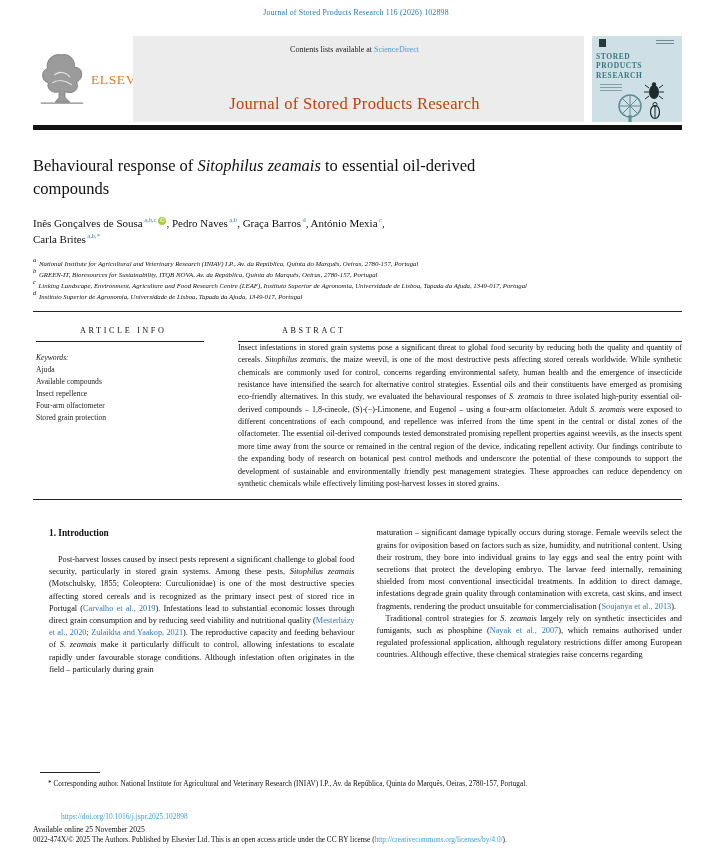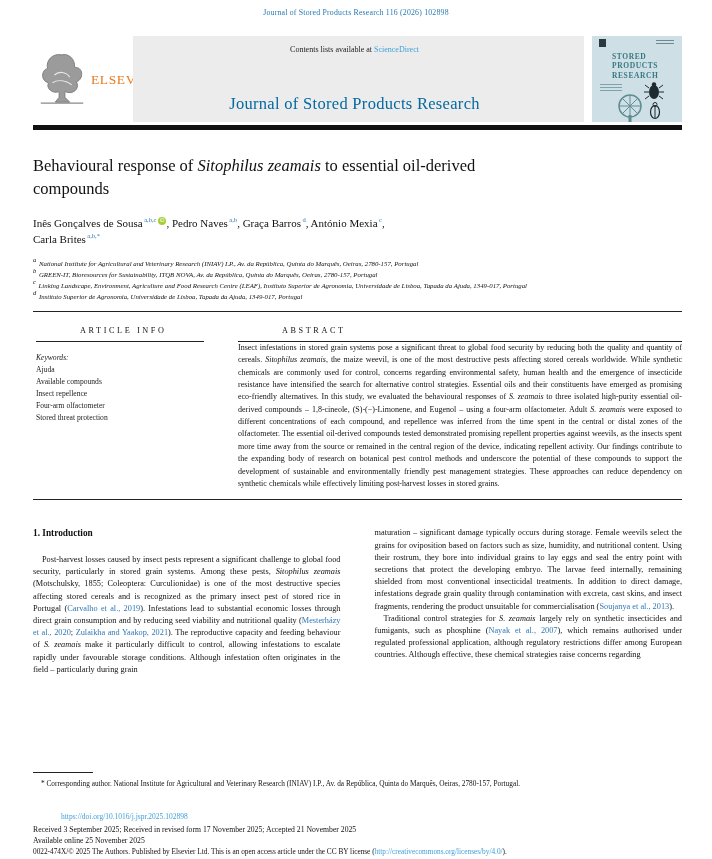--- a/index.html
+++ b/index.html
@@ -8,29 +8,29 @@
   
   .cite-top{text-align:center;padding-top:8px;font-size:7.8px;color:#2679b2;letter-spacing:.2px;}
   
   .masthead{display:flex;margin:19px 30px 0 33px;height:86px;}
   .logo-block{width:92px;flex-shrink:0;display:flex;flex-direction:row;align-items:center;justify-content:flex-start;}
   .logo-block svg{display:block;}
   .els-text{font-size:13.5px;color:#e87b1e;letter-spacing:.6px;margin-top:1px;font-family:"Liberation Serif",serif;}
   .head-box{flex:1;background:#ececec;margin-left:8px;display:flex;flex-direction:column;
             justify-content:space-between;text-align:center;padding:9px 8px 8px 0;}
   .contents-line{font-size:8px;color:#222;}
-  .j-title{font-size:16.5px;color:#0369a1;letter-spacing:.3px;}
+  .j-title{font-size:16.5px;color:#c2410c;letter-spacing:.3px;}
   .homepage-line{font-size:8px;color:#222;}
   .lb{color:#41a0d8;}
   .l{color:#3178b5;}
   
   .cover{width:90px;flex-shrink:0;margin-left:8px;background:#cfdfe6;position:relative;overflow:hidden;}
   .cover-glyph{position:absolute;top:3px;left:7px;width:7px;height:8px;background:#2a3a3c;}
   .cover-lines{position:absolute;top:4px;right:8px;width:18px;height:1px;background:#6e8a90;box-shadow:0 3px 0 #6e8a90;}
-  .cover-title{position:absolute;top:16px;left:20px;font-size:7.5px;font-weight:bold;color:#35787f;
+  .cover-title{position:absolute;top:16px;left:4px;font-size:7.5px;font-weight:bold;color:#35787f;
                letter-spacing:.6px;line-height:1.25;}
   .cover-sub{position:absolute;top:48px;left:8px;width:22px;height:1px;background:#7fa3aa;
              box-shadow:0 3px 0 #7fa3aa,0 6px 0 #7fa3aa;}
   .cover-art{position:absolute;bottom:0;left:0;}
   
   .bar{height:5px;background:#111;margin:3px 30px 0 33px;}
   
   .title{margin:24px 0 0 33px;width:500px;font-size:16.5px;font-weight:normal;line-height:1.42;color:#111;}
   .authors{margin:15px 0 0 33px;font-size:11px;line-height:1.45;color:#111;}
   sup{font-size:6.5px;line-height:0;}
@@ -46,27 +46,27 @@
   .info-abs{display:flex;margin:14px 30px 0 36px;}
   .info-col{width:168px;margin-right:34px;flex-shrink:0;}
   .abs-col{flex:1;}
   .sec-head{font-size:8.2px;letter-spacing:2.6px;color:#111;margin-left:44px;}
   .head-rule{border-top:1px solid #222;margin-top:6px;}
   .kw-label{margin-top:10px;font-size:7.6px;font-style:italic;line-height:1.6;}
   .kw{font-size:7.6px;line-height:1.6;}
   .abs-text{font-size:8px;line-height:1.55;text-align:justify;color:#111;}
   .i{font-style:italic;}
   
-  .cols{display:flex;margin:27px 30px 0 33px;gap:34px;}
+  .cols{display:flex;margin:27px 30px 0 49px;gap:22px;}
   .col{width:312px;font-size:8.3px;line-height:1.47;text-align:justify;color:#111;}
   .intro{font-size:9.3px;font-weight:bold;margin:0 0 13px 0;}
   .col p{margin:0;}
   .indent{text-indent:9px;}
   
-  .footnote{position:absolute;left:33px;right:30px;top:772px;font-size:7.3px;line-height:1.55;color:#111;}
+  .footnote{position:absolute;left:40px;right:30px;top:772px;font-size:7.3px;line-height:1.55;color:#111;}
   .fn-rule{width:60px;border-top:1px solid #222;margin-bottom:5px;}
   .fn-line{padding-left:8px;}
   
   .footer{position:absolute;left:33px;right:30px;top:811px;font-size:7.7px;line-height:1.48;color:#111;}
   .doi{font-size:7.5px;margin-bottom:2px;padding-left:28px;}
   .copyright{font-size:7.3px;}
 </style>
 </head>
 <body>
 
@@ -151,21 +151,21 @@
 
   <div class="info-abs">
     <div class="info-col">
       <div class="sec-head">ARTICLE INFO</div>
       <div class="head-rule"></div>
       <div class="kw-label">Keywords:</div>
       <div class="kw">Ajuda</div>
       <div class="kw">Available compounds</div>
       <div class="kw">Insect repellence</div>
       <div class="kw">Four-arm olfactometer</div>
-      <div class="kw">Stored threat protection</div>
+      <div class="kw">Stored grain protection</div>
     </div>
     <div class="abs-col">
       <div class="sec-head">ABSTRACT</div>
       <div class="head-rule"></div>
       <div class="abs-text"><span>Insect infestations in stored grain systems pose a significant threat to global food security by reducing both the quality and quantity of cereals. </span><span class="i">Sitophilus zeamais</span><span>, the maize weevil, is one of the most destructive pests affecting stored cereals worldwide. While synthetic chemicals are commonly used for control, concerns regarding environmental safety, human health and the emergence of insecticide resistance have intensified the search for alternative control strategies. Essential oils and their constituents have emerged as promising eco-friendly alternatives. In this study, we evaluated the behavioural responses of </span><span class="i">S. zeamais</span><span> to three isolated high-purity essential oil-derived compounds – 1,8-cineole, (S)-(−)-Limonene, and Eugenol – using a four-arm olfactometer. Adult </span><span class="i">S. zeamais</span><span> were exposed to different concentrations of each compound, and repellence was inferred from the time spent in the central or distal zones of the olfactometer. The essential oil-derived compounds tested demonstrated promising repellent properties against weevils, as the insects spent more time away from the source or remained in the central region of the device, indicating repellent activity. Our findings contribute to the expanding body of research on botanical pest control methods and underscore the potential of these compounds to support the development of sustainable and environmentally friendly pest management strategies. These approaches can reduce dependency on synthetic chemicals while effectively limiting post-harvest losses in stored grains.</span></div>
     </div>
   </div>
 
   <hr class="rule">
 
@@ -180,18 +180,17 @@
     </div>
   </div>
 
   <div class="footnote">
     <div class="fn-rule"></div>
     <div class="fn-line"><span>* Corresponding author. National Institute for Agricultural and Veterinary Research (INIAV) I.P., Av. da República, Quinta do Marquês, Oeiras, 2780-157, Portugal.</span></div>
   </div>
 
   <div class="footer">
     <div class="lb doi">https://doi.org/10.1016/j.jspr.2025.102898</div>
-    <div>Received 3 September 2025; Received in revised form 17 November 2025; Accepted 21 November 2025</div>
     <div>Available online 25 November 2025</div>
     <div class="copyright"><span>0022-474X/© 2025 The Authors. Published by Elsevier Ltd. This is an open access article under the CC BY license (</span><span class="lb">http://creativecommons.org/licenses/by/4.0/</span><span>).</span></div>
   </div>
 
 </div>
 
 </body></html>

